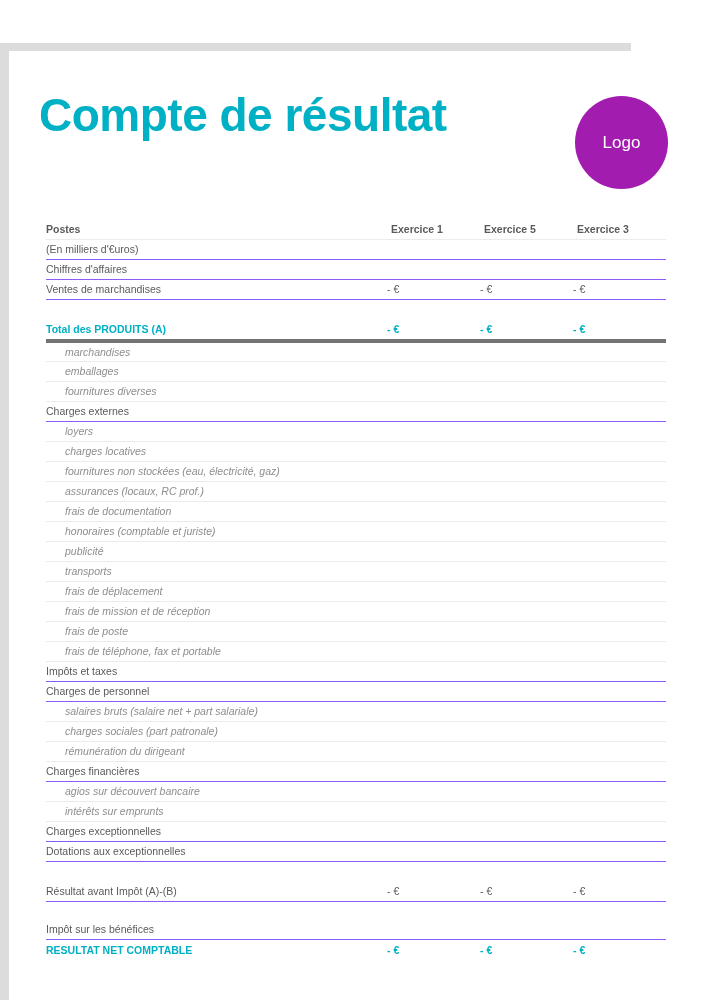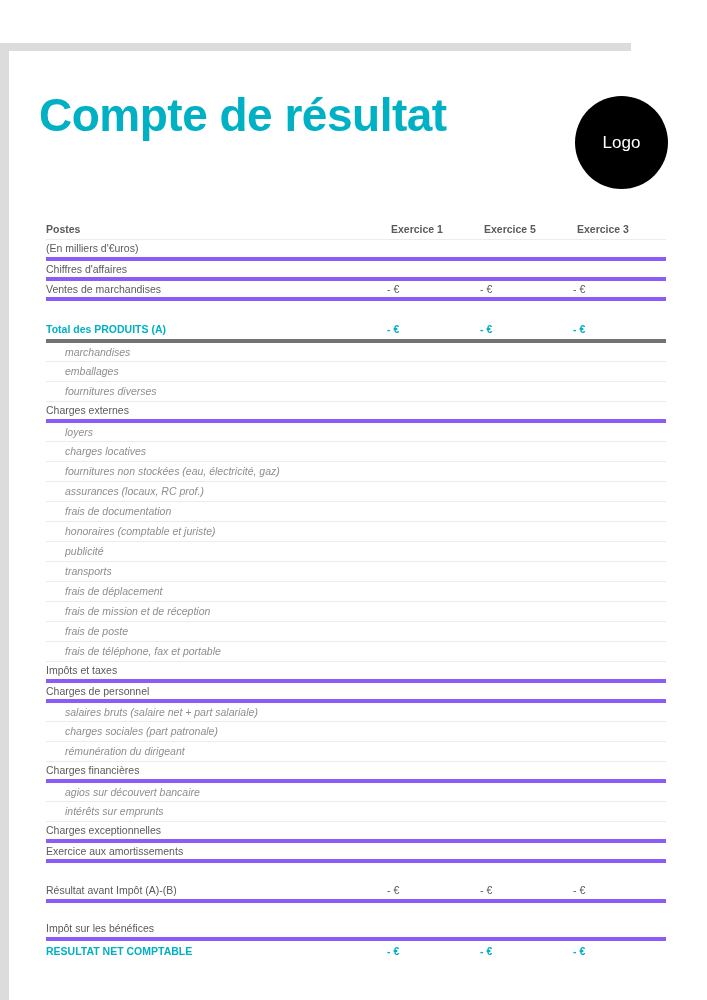--- a/index.html
+++ b/index.html
@@ -46,21 +46,21 @@
     letter-spacing: -0.5px;
     white-space: nowrap;
   }
   .logo-badge {
     position: absolute;
     left: 566px;
     top: 45px;
     width: 93px;
     height: 93px;
     border-radius: 50%;
-    background: #000000;
+    background: #a21caf;
     color: #ffffff;
     font-size: 17px;
     display: flex;
     align-items: center;
     justify-content: center;
   }
   
   .table-wrap {
     position: absolute;
     left: 37px;
@@ -115,21 +115,21 @@
   tr.total td.val { color: #00b0c4; font-weight: bold; }
 
   tr.final td {
     color: #00b0c4;
     font-weight: bold;
     border-bottom: none;
     height: 22px;
   }
   tr.final td.val { color: #00b0c4; font-weight: bold; }
 
-  tr.plain td { border-bottom: 4px solid #8b5cf6; }
+  tr.plain td { border-bottom: 1px solid #8b5cf6; }
 
   
   .footer-bar {
     position: absolute;
     left: 0px;
     top: 969px;
     width: 689px;
     height: 23px;
     background: #00b0c4;
   }
@@ -338,21 +338,21 @@
               <td class="val"></td>
               <td class="val"></td>
             </tr>
             <tr class="plain">
               <td class="label">Charges exceptionnelles</td>
               <td class="val"></td>
               <td class="val"></td>
               <td class="val"></td>
             </tr>
             <tr class="plain">
-              <td class="label">Exercice aux amortissements</td>
+              <td class="label">Dotations aux exceptionnelles</td>
               <td class="val"></td>
               <td class="val"></td>
               <td class="val"></td>
             </tr>
             <tr class="blank">
               <td class="label"></td>
               <td class="val"></td>
               <td class="val"></td>
               <td class="val"></td>
             </tr>

